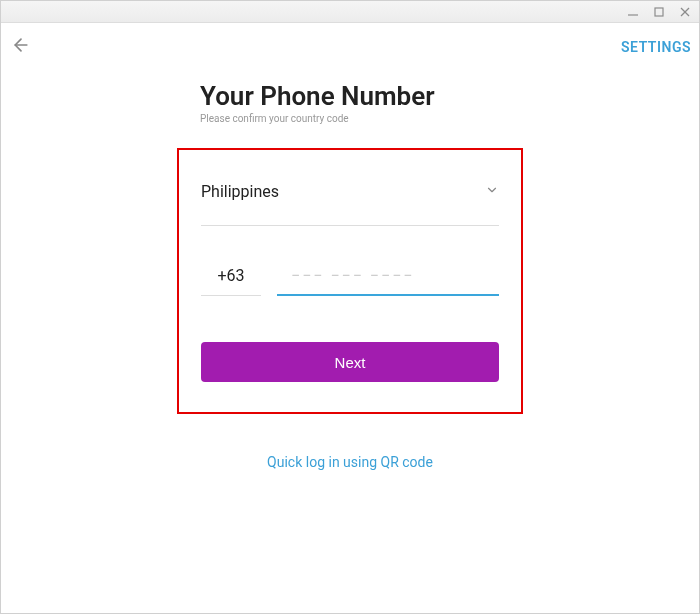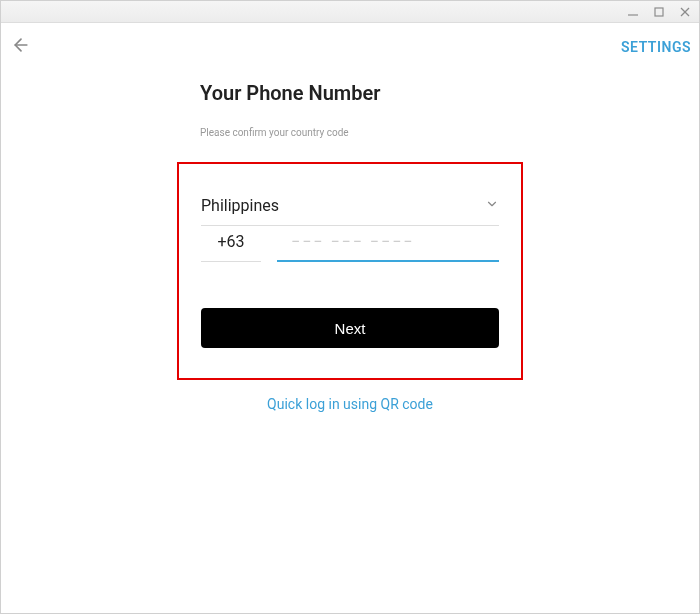--- a/index.html
+++ b/index.html
@@ -57,52 +57,53 @@
       display: flex;
       flex-direction: column;
       align-items: center;
       padding-top: 10px;
     }
     .heading-block {
       width: 300px;
       margin-bottom: 22px;
     }
     .page-title {
-      font-size: 20px;
+      font-size: 26px;
       font-weight: 600;
       color: #222;
-      margin-bottom: 20px;
+      margin-bottom: 0;
     }
     .page-subtitle {
       font-size: 10px;
       color: #999;
       line-height: 1.5;
     }
     .highlight-box {
       border: 2px solid #e40000;
       width: 346px;
       padding: 26px 22px 30px 22px;
     }
     .country-select {
       display: flex;
       justify-content: space-between;
       align-items: flex-end;
       border-bottom: 1px solid #ddd;
-      padding: 6px 0 10px 0;
+      padding: 6px 0 24px 0;
       cursor: pointer;
     }
     .country-name {
       font-size: 16px;
       color: #222;
     }
     .chevron {
       color: #888;
     }
     .phone-row {
       display: flex;
+      margin-top: 34px;
       gap: 16px;
     }
     .code-field {
       width: 60px;
       border: none;
       border-bottom: 1px solid #ddd;
       font-size: 16px;
       color: #222;
       text-align: center;
       padding: 6px 0 10px 0;
@@ -120,31 +121,31 @@
       font-family: inherit;
       letter-spacing: 1px;
     }
     .number-field::placeholder {
       color: #ccc;
       letter-spacing: 2px;
     }
     .next-btn {
       width: 100%;
       height: 40px;
-      background: #000000;
+      background: #a21caf;
       color: #fff;
       border: none;
       border-radius: 4px;
       font-size: 15px;
       font-weight: 500;
       margin-top: 46px;
       cursor: pointer;
     }
     .qr-link {
-      margin-top: 16px;
+      margin-top: 40px;
       font-size: 14px;
       color: #3ba0d7;
       cursor: pointer;
     }
   </style>
 </head>
 <body>
 
 <div class="titlebar">
   <div class="titlebar-btn">

